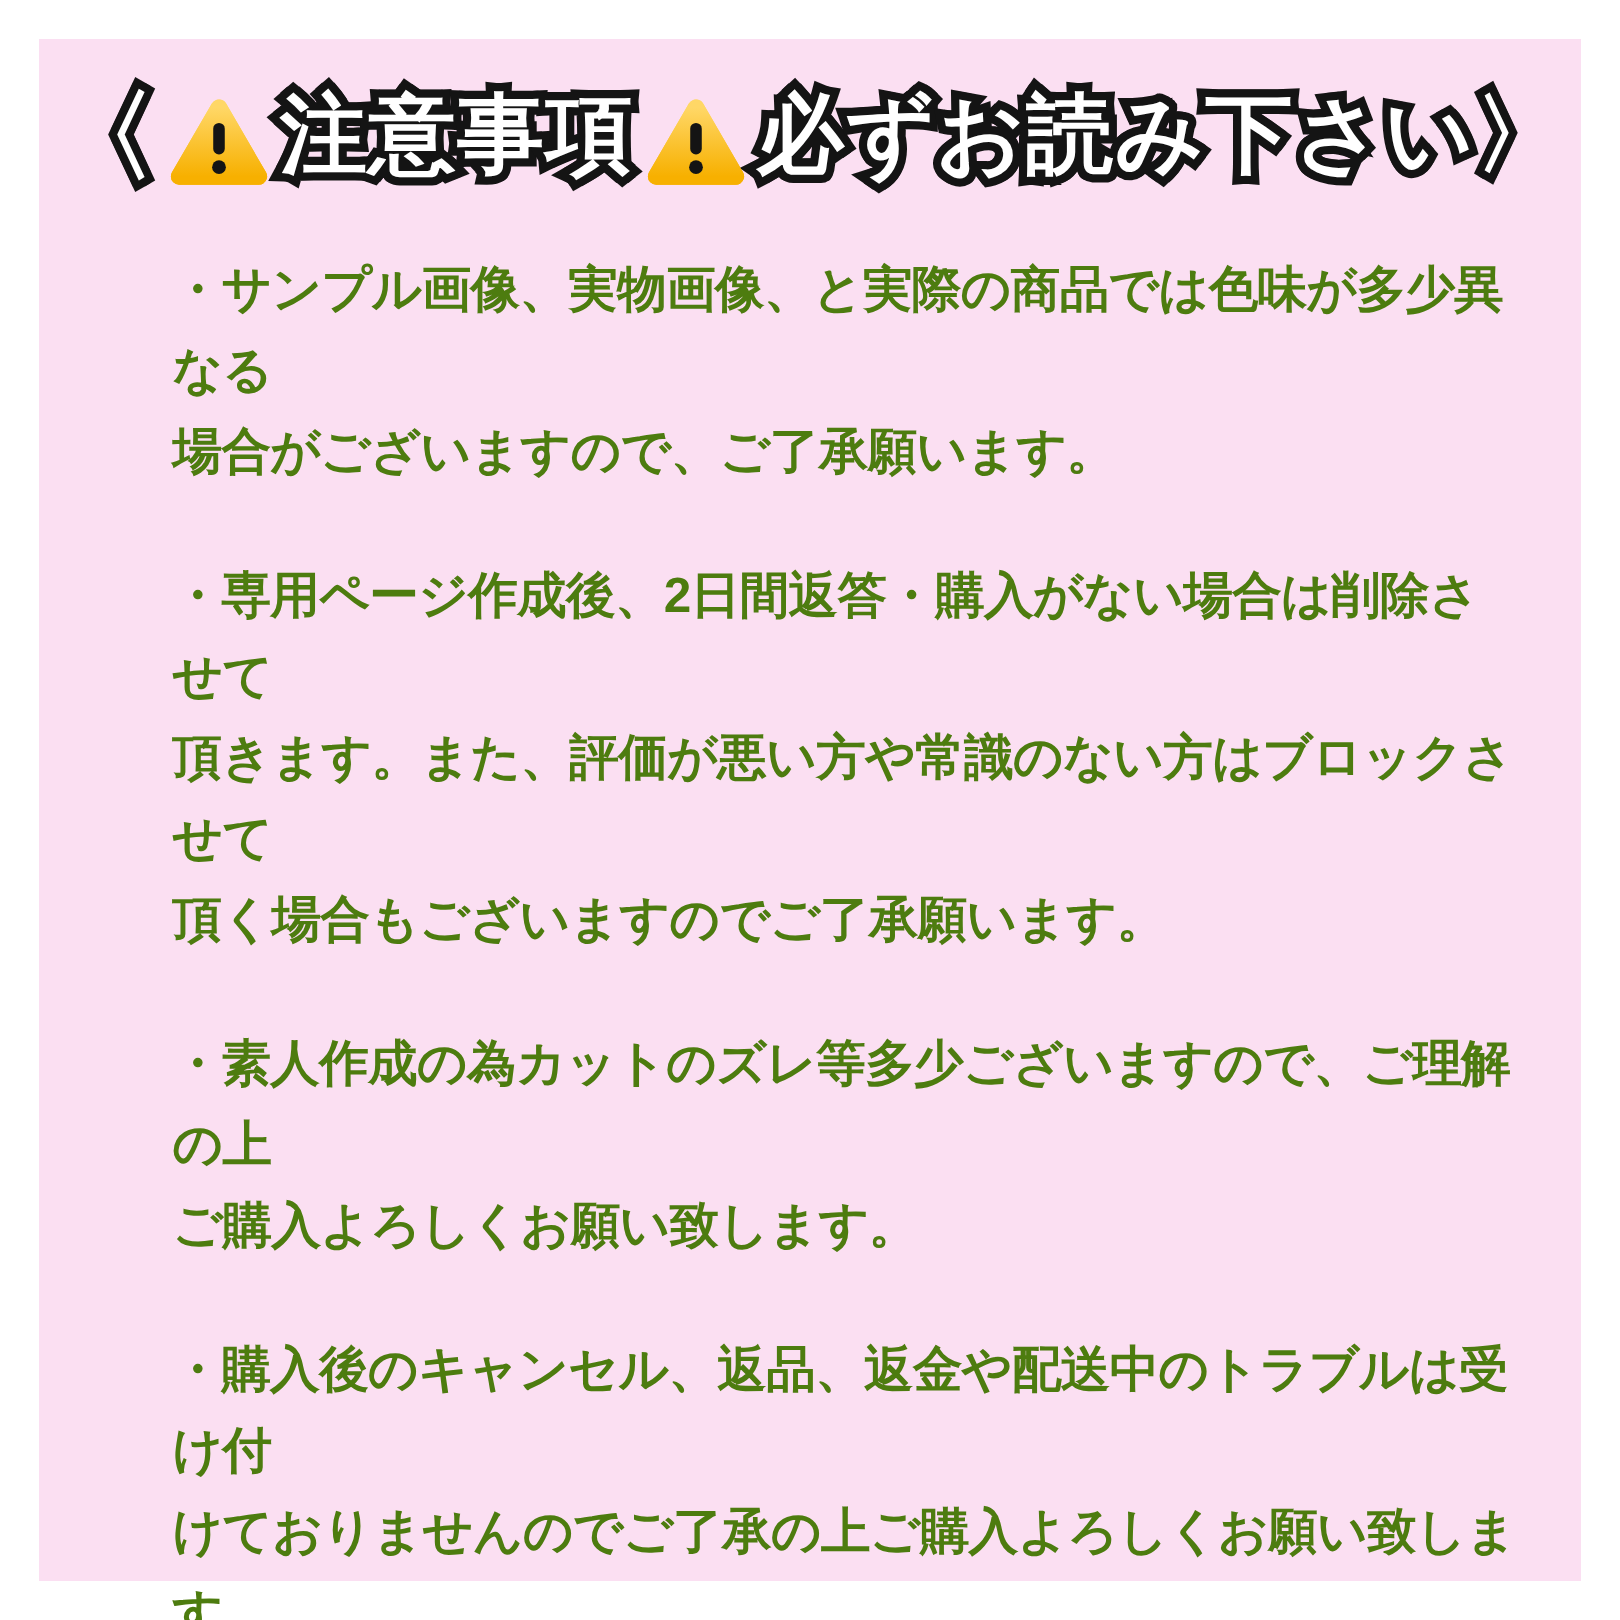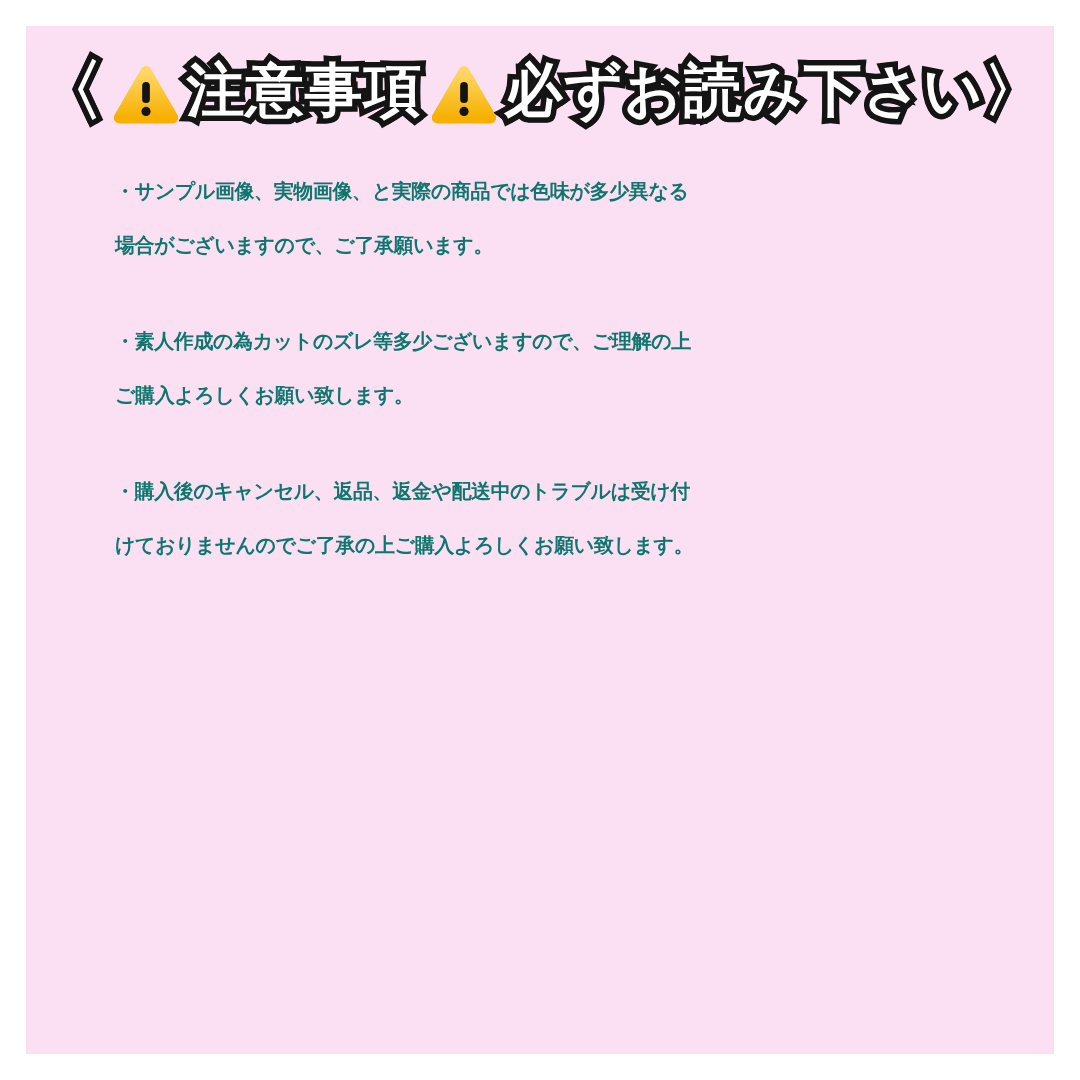--- a/index.html
+++ b/index.html
@@ -46,28 +46,27 @@
        0   -5px 0 #141414, 0    5px 0 #141414;
   }
   .title-fill { color:#ffffff; }
   .warn-svg { width:66px; height:66px; flex:0 0 auto; margin-top:4px; }
   
   .notes {
     margin:28px 42px 0 89px;
   }
   .note {
     white-space:pre-line;
-    color:#0f766e;
-    font-size:20px;
+    color:#4d7c0f;
+    font-size:33px;
     font-weight:900;
     line-height:54px;
     letter-spacing:-0.4px;
     margin-bottom:42px;
     text-align:left;
-    font-family:Liberation Mono, monospace;
   }
 </style>
 </head>
 <body>
 
 <div class="panel">
 
   <div class="title-wrap">
 
     <div class="title-layer title-stroke" aria-hidden="true">
@@ -105,19 +104,22 @@
         <rect x="15.9" y="12.5" width="4.2" height="11.5" rx="2.1" fill="#141414"></rect>
         <circle cx="18" cy="28.6" r="2.5" fill="#141414"></circle>
       </svg>
       <span>必ずお読み下さい〉</span>
     </div>
   </div>
 
   <div class="notes">
     <p class="note">・サンプル画像、実物画像、と実際の商品では色味が多少異なる
 場合がございますので、ご了承願います。</p>
+    <p class="note">・専用ページ作成後、2日間返答・購入がない場合は削除させて
+頂きます。また、評価が悪い方や常識のない方はブロックさせて
+頂く場合もございますのでご了承願います。</p>
     <p class="note">・素人作成の為カットのズレ等多少ございますので、ご理解の上
 ご購入よろしくお願い致します。</p>
     <p class="note">・購入後のキャンセル、返品、返金や配送中のトラブルは受け付
 けておりませんのでご了承の上ご購入よろしくお願い致します。</p>
   </div>
 
 </div>
 
 </body></html>

